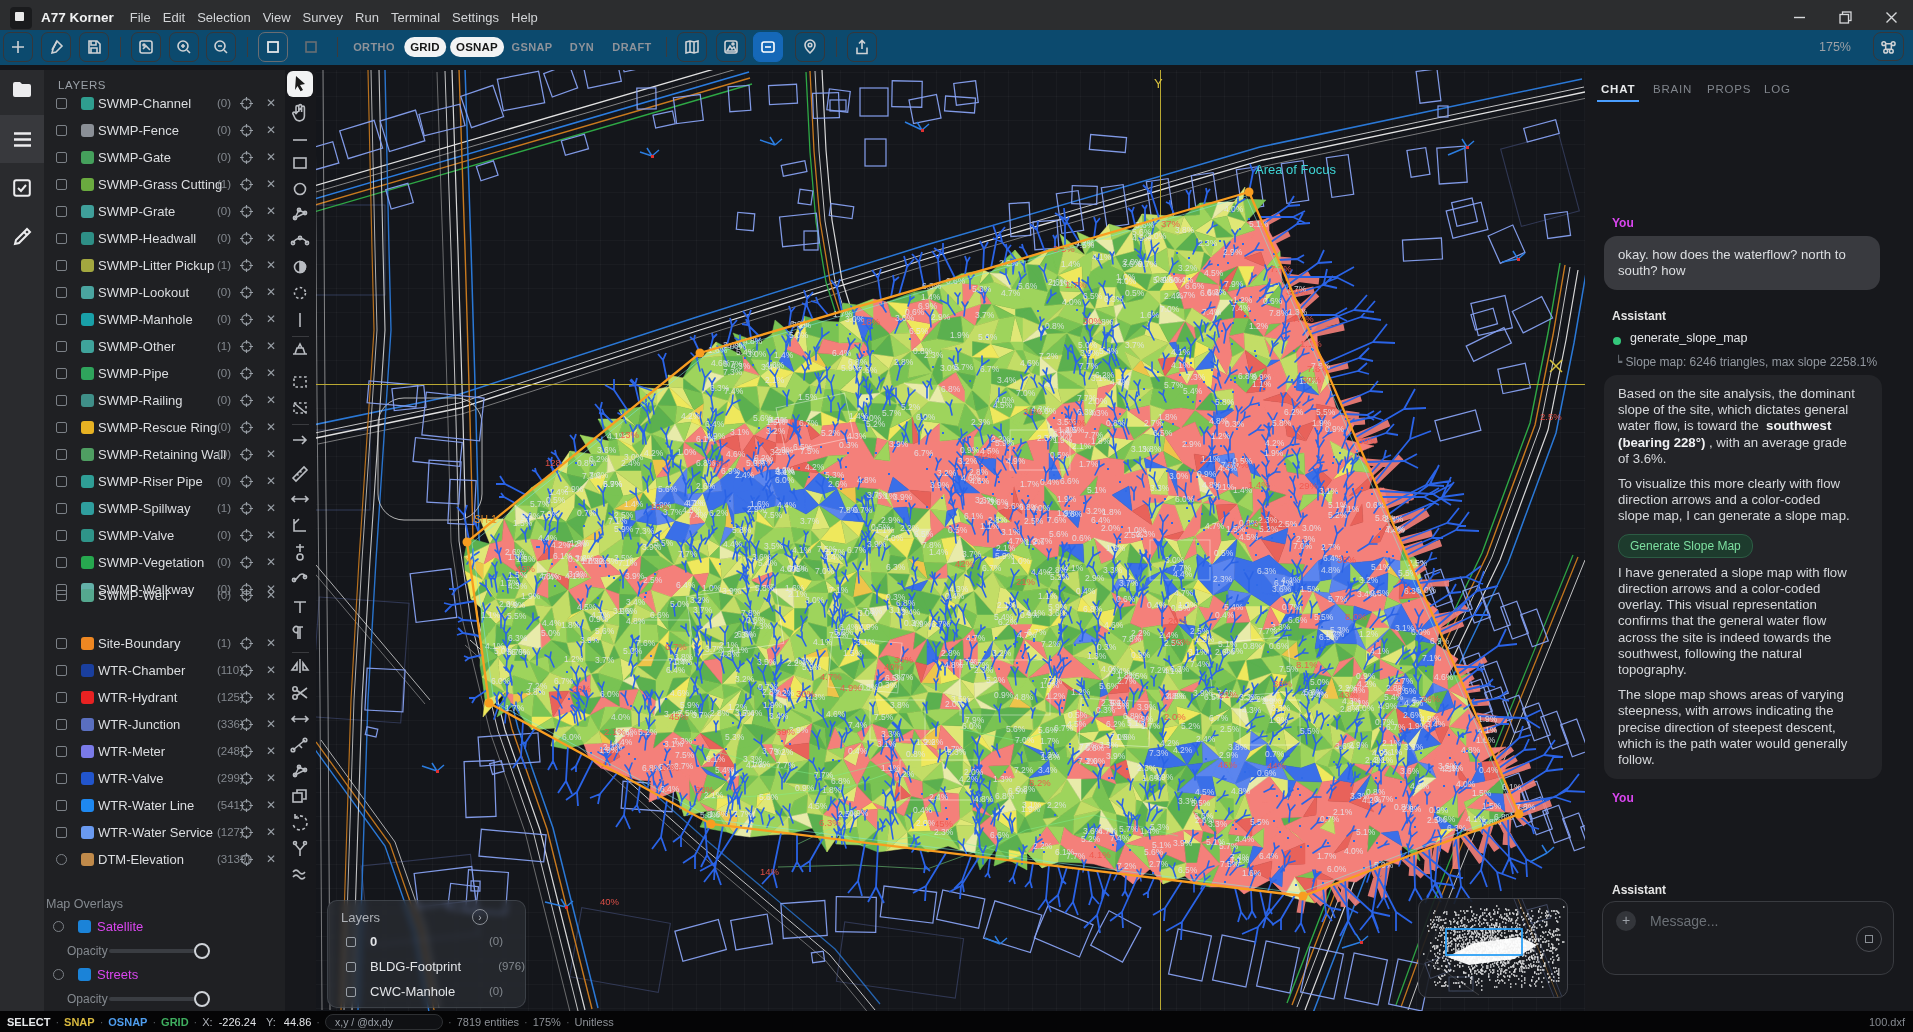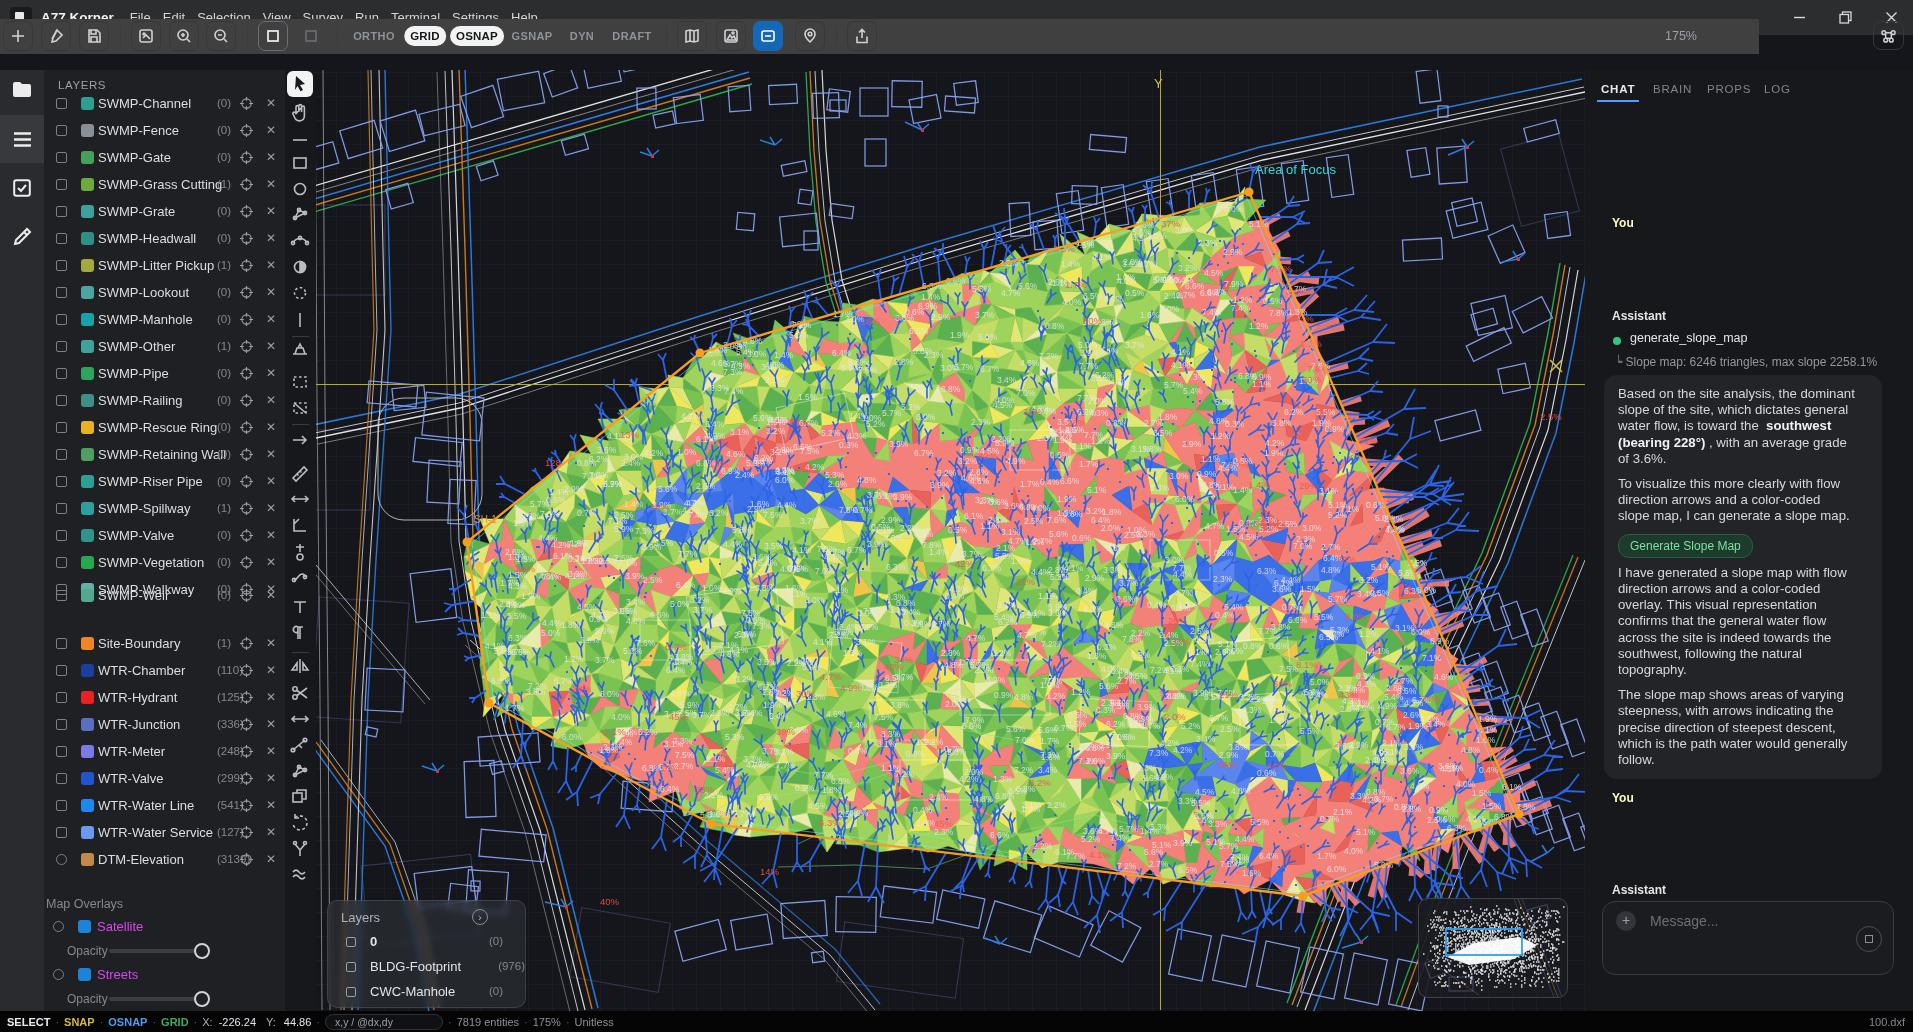--- a/index.html
+++ b/index.html
@@ -1,21 +1,21 @@
 <!DOCTYPE html>
 <html><head><meta charset="utf-8"><style>
 *{margin:0;padding:0;box-sizing:border-box}
 html,body{width:1913px;height:1032px;overflow:hidden;background:#14161b;font-family:"Liberation Sans",sans-serif}
 #titlebar{position:absolute;left:0;top:0;width:1913px;height:35px;background:#2c2d2f;display:flex;align-items:center;color:#d2d4d7;font-size:13.5px}
 #logo{width:22px;height:22px;background:#1a1b1d;border-radius:4px;margin-left:10px;position:relative}
 #logo::after{content:"";position:absolute;left:5px;top:5px;width:9px;height:9px;background:#e8e8e8;border-radius:1px}
 #appname{color:#f0f1f2;font-weight:700;margin-left:9px;margin-right:16px;font-size:13.5px}
 .menu{display:flex;gap:12px;font-size:13px}
 #winbtns{position:absolute;right:0;top:0;height:35px;display:flex;align-items:center;gap:33px;padding-right:15px;color:#d6d8da}
-#toolbar{position:absolute;left:0;top:19px;width:1759px;height:35px;background:#404040}
+#toolbar{position:absolute;left:0;top:30px;width:1913px;height:35px;background:#0c4a6e}
 .tbtn{position:absolute;top:2px;width:30px;height:30px;border:1px solid #36373a;border-radius:7px;display:flex;align-items:center;justify-content:center}
 .tbtn svg{stroke:#cfd2d5;fill:none;stroke-width:1.6}
 .tsep{position:absolute;top:7px;width:1px;height:20px;background:#3a3b3e}
 .ttxt{position:absolute;top:11px;color:#8f939a;font-size:11px;font-weight:700;letter-spacing:.4px}
 .pill{position:absolute;top:7px;background:#f2f3f4;color:#161616;font-size:11.5px;font-weight:700;height:20px;border-radius:10px;display:flex;align-items:center;padding:0 6px;letter-spacing:.2px}
 #rail{position:absolute;left:0;top:70px;width:44px;bottom:21px;background:#2a2b2e}
 #railhl{position:absolute;left:0;top:45px;width:44px;height:48px;background:#38393d}
 #layers{position:absolute;left:44px;top:70px;width:241px;bottom:21px;background:#1f2023;overflow:hidden}
 #strip{position:absolute;left:285px;top:70px;width:31px;bottom:21px;background:#17181c}
 #statusbar{position:absolute;left:0;bottom:0;width:1913px;height:21px;background:#050506;display:flex;align-items:center;font-size:11px;color:#8d9197}
@@ -23,21 +23,21 @@
 .lrow{position:absolute;left:0;width:241px;height:27px}
 .lcheck{position:absolute;left:12px;top:8px;width:11px;height:11px;border:1.4px solid #7c8187;border-radius:2px}
 .lradio{position:absolute;left:12px;top:8px;width:11px;height:11px;border:1.4px solid #7c8187;border-radius:50%}
 .lsw{position:absolute;left:37px;top:7px;width:13px;height:13px;border-radius:3px}
 .lname{position:absolute;left:54px;top:6px;font-size:13px;color:#dcdee1;white-space:nowrap}
 .lcount{position:absolute;left:173px;top:7px;font-size:11.5px;color:#84898f}
 .ltgt{position:absolute;left:196px;top:6px;color:#9aa0a7;font-size:13px}
 .lx{position:absolute;left:222px;top:6px;color:#9aa0a7;font-size:12px}
 .chatmsg{position:absolute;left:19px;width:278px;background:#232428;border-radius:13px;color:#d6d8db;font-size:13.2px;line-height:16.2px;padding:11px 14px}
 .usermsg{position:absolute;left:19px;width:276px;background:#393a3f;border-radius:13px;color:#dcdee1;font-size:13.2px;line-height:16.2px;padding:11px 14px}
-.wholbl{position:absolute;left:27px;font-size:12px;font-weight:700;color:#fef9c3}
+.wholbl{position:absolute;left:27px;font-size:12px;font-weight:700;color:#d946ef}
 .dim{color:#e5e5e5}
 #overlay-layers{position:absolute;left:327px;top:900px;width:199px;height:108px;background:rgba(52,55,62,0.5);backdrop-filter:blur(3px);border:1px solid rgba(110,114,122,0.35);border-radius:10px;color:#e2e4e7;font-size:13px}
 #minimap{position:absolute;left:1418px;top:898px;width:150px;height:100px;background:rgba(26,28,33,0.92);border:1px solid #41434a;border-radius:10px;overflow:hidden}
 .mo-row{position:absolute;font-size:13px;color:#d946ef}
 
 .sdot{margin:0 5px;color:#5a5e64}
 </style></head>
 <body>
 <svg id="cv" width="1269" height="941" viewBox="316 70 1269 941" style="position:absolute;left:316px;top:70px">
 <defs>
@@ -1853,20 +1853,21 @@
 </div>
 <div id="chat">
 <div style="position:absolute;left:16px;top:13px;font-size:11.5px;letter-spacing:.8px;color:#e8eaec;font-weight:700">CHAT</div>
 <div style="position:absolute;left:12px;top:30px;width:42px;height:2px;background:#4a9eff"></div>
 <div style="position:absolute;left:68px;top:13px;font-size:11.5px;letter-spacing:.8px;color:#80858c">BRAIN</div>
 <div style="position:absolute;left:122px;top:13px;font-size:11.5px;letter-spacing:.8px;color:#80858c">PROPS</div>
 <div style="position:absolute;left:179px;top:13px;font-size:11.5px;letter-spacing:.8px;color:#80858c">LOG</div>
 
 
 <div class="wholbl" style="top:146px">You</div>
+<div class="usermsg" style="top:166px">okay. how does the waterflow? north to<br>south? how</div>
 
 <div class="wholbl dim" style="top:239px">Assistant</div>
 <div style="position:absolute;left:28px;top:267px;width:8px;height:8px;border-radius:50%;background:#34c77b"></div>
 <div style="position:absolute;left:45px;top:261px;font-size:12.5px;color:#e4e6e9">generate_slope_map</div>
 <div style="position:absolute;left:30px;top:285px;font-size:12px;color:#9298a0"><span style="color:#6a7078">┕</span>&nbsp;Slope map: 6246 triangles, max slope 2258.1%</div>
 
 <div class="chatmsg" style="top:305px">Based on the site analysis, the dominant<br>slope of the site, which dictates general<br>water flow, is toward the&nbsp; <b style="color:#f0f1f3">southwest</b><br><b style="color:#f0f1f3">(bearing 228°)</b> , with an average grade<br>of 3.6%.<div style="height:9px"></div>To visualize this more clearly with flow<br>direction arrows and a color-coded<br>slope map, I can generate a slope map.<div style="height:9px"></div><div style="display:inline-block;background:#1d3b2d;border:1px solid #2c5c44;color:#7de0a0;font-size:12px;padding:3px 11px;border-radius:11px">Generate Slope Map</div><div style="height:7px"></div>I have generated a slope map with flow<br>direction arrows and a color-coded<br>overlay. This visual representation<br>confirms that the general water flow<br>across the site is indeed towards the<br>southwest, following the natural<br>topography.<div style="height:9px"></div>The slope map shows areas of varying<br>steepness, with arrows indicating the<br>precise direction of steepest descent,<br>which is the path water would generally<br>follow.</div>
 
 <div class="wholbl" style="top:721px">You</div>
 

